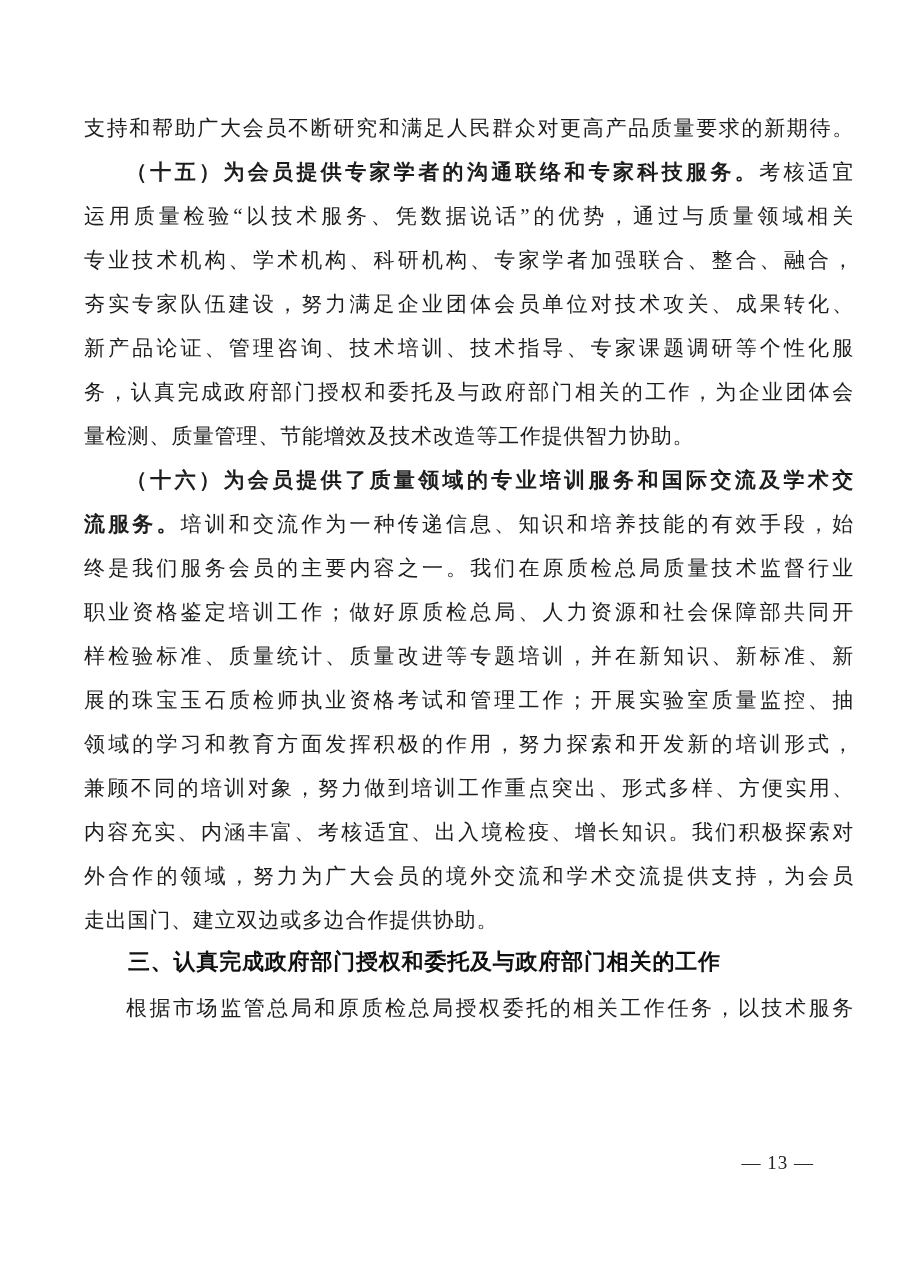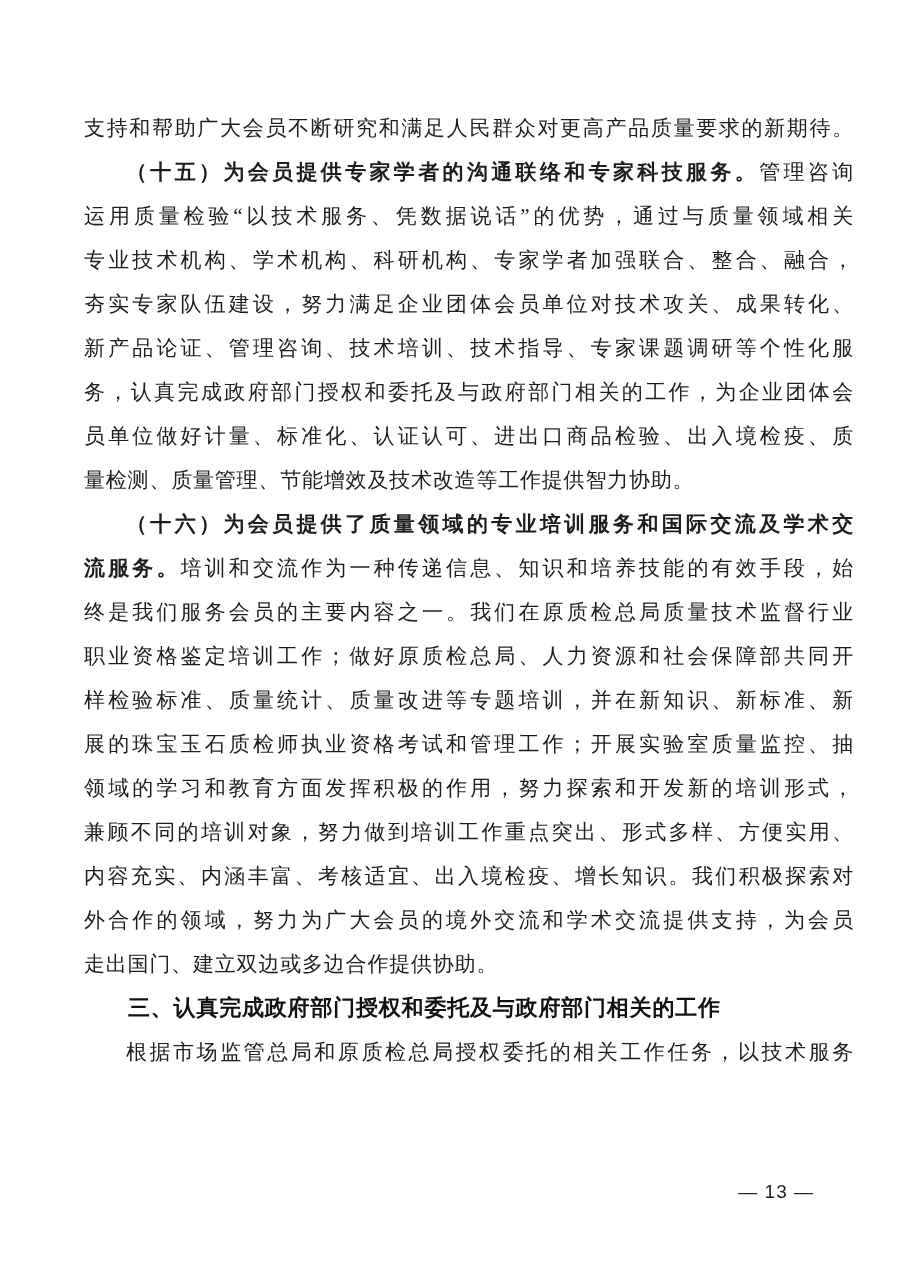--- a/index.html
+++ b/index.html
@@ -34,49 +34,48 @@
   .line.fill {
     text-align-last: justify;
   }
   .line.indent {
     text-indent: 2em;
   }
   .line .bold {
     font-weight: 700;
   }
   .line.heading {
-    font-family: Liberation Sans, sans-serif;
+    font-family: Liberation Mono, monospace;
     font-weight: 700;
     font-size: 22px;
     color: #111111;
   }
   .page-number {
     position: absolute;
-    top: 1177px;
+    top: 1148px;
     right: 86px;
     font-size: 19px;
     letter-spacing: 1px;
     line-height: 30px;
     color: #222222;
-    font-family: Liberation Sans, sans-serif;
+    font-family: Liberation Serif, serif;
   }
 </style>
 </head>
 <body>
 
 <div class="page">
   <div class="text-block" id="lines-container">
       <div class="line fill"><span class="regular">支持和帮助广大会员不断研究和满足人民群众对更高产品质量要求的新期待。</span></div>
-      <div class="line indent fill"><span class="bold">（十五）为会员提供专家学者的沟通联络和专家科技服务。</span><span class="regular">管理咨询</span></div>
+      <div class="line indent fill"><span class="bold">（十五）为会员提供专家学者的沟通联络和专家科技服务。</span><span class="regular">考核适宜</span></div>
       <div class="line fill"><span class="regular">运用质量检验“以技术服务、凭数据说话”的优势，通过与质量领域相关</span></div>
       <div class="line fill"><span class="regular">专业技术机构、学术机构、科研机构、专家学者加强联合、整合、融合，</span></div>
       <div class="line fill"><span class="regular">夯实专家队伍建设，努力满足企业团体会员单位对技术攻关、成果转化、</span></div>
       <div class="line fill"><span class="regular">新产品论证、管理咨询、技术培训、技术指导、专家课题调研等个性化服</span></div>
       <div class="line fill"><span class="regular">务，认真完成政府部门授权和委托及与政府部门相关的工作，为企业团体会</span></div>
-      <div class="line fill"><span class="regular">员单位做好计量、标准化、认证认可、进出口商品检验、出入境检疫、质</span></div>
       <div class="line"><span class="regular">量检测、质量管理、节能增效及技术改造等工作提供智力协助。</span></div>
       <div class="line indent fill"><span class="bold">（十六）为会员提供了质量领域的专业培训服务和国际交流及学术交</span></div>
       <div class="line fill"><span class="bold">流服务。</span><span class="regular">培训和交流作为一种传递信息、知识和培养技能的有效手段，始</span></div>
       <div class="line fill"><span class="regular">终是我们服务会员的主要内容之一。我们在原质检总局质量技术监督行业</span></div>
       <div class="line fill"><span class="regular">职业资格鉴定培训工作；做好原质检总局、人力资源和社会保障部共同开</span></div>
       <div class="line fill"><span class="regular">样检验标准、质量统计、质量改进等专题培训，并在新知识、新标准、新</span></div>
       <div class="line fill"><span class="regular">展的珠宝玉石质检师执业资格考试和管理工作；开展实验室质量监控、抽</span></div>
       <div class="line fill"><span class="regular">领域的学习和教育方面发挥积极的作用，努力探索和开发新的培训形式，</span></div>
       <div class="line fill"><span class="regular">兼顾不同的培训对象，努力做到培训工作重点突出、形式多样、方便实用、</span></div>
       <div class="line fill"><span class="regular">内容充实、内涵丰富、考核适宜、出入境检疫、增长知识。我们积极探索对</span></div>

